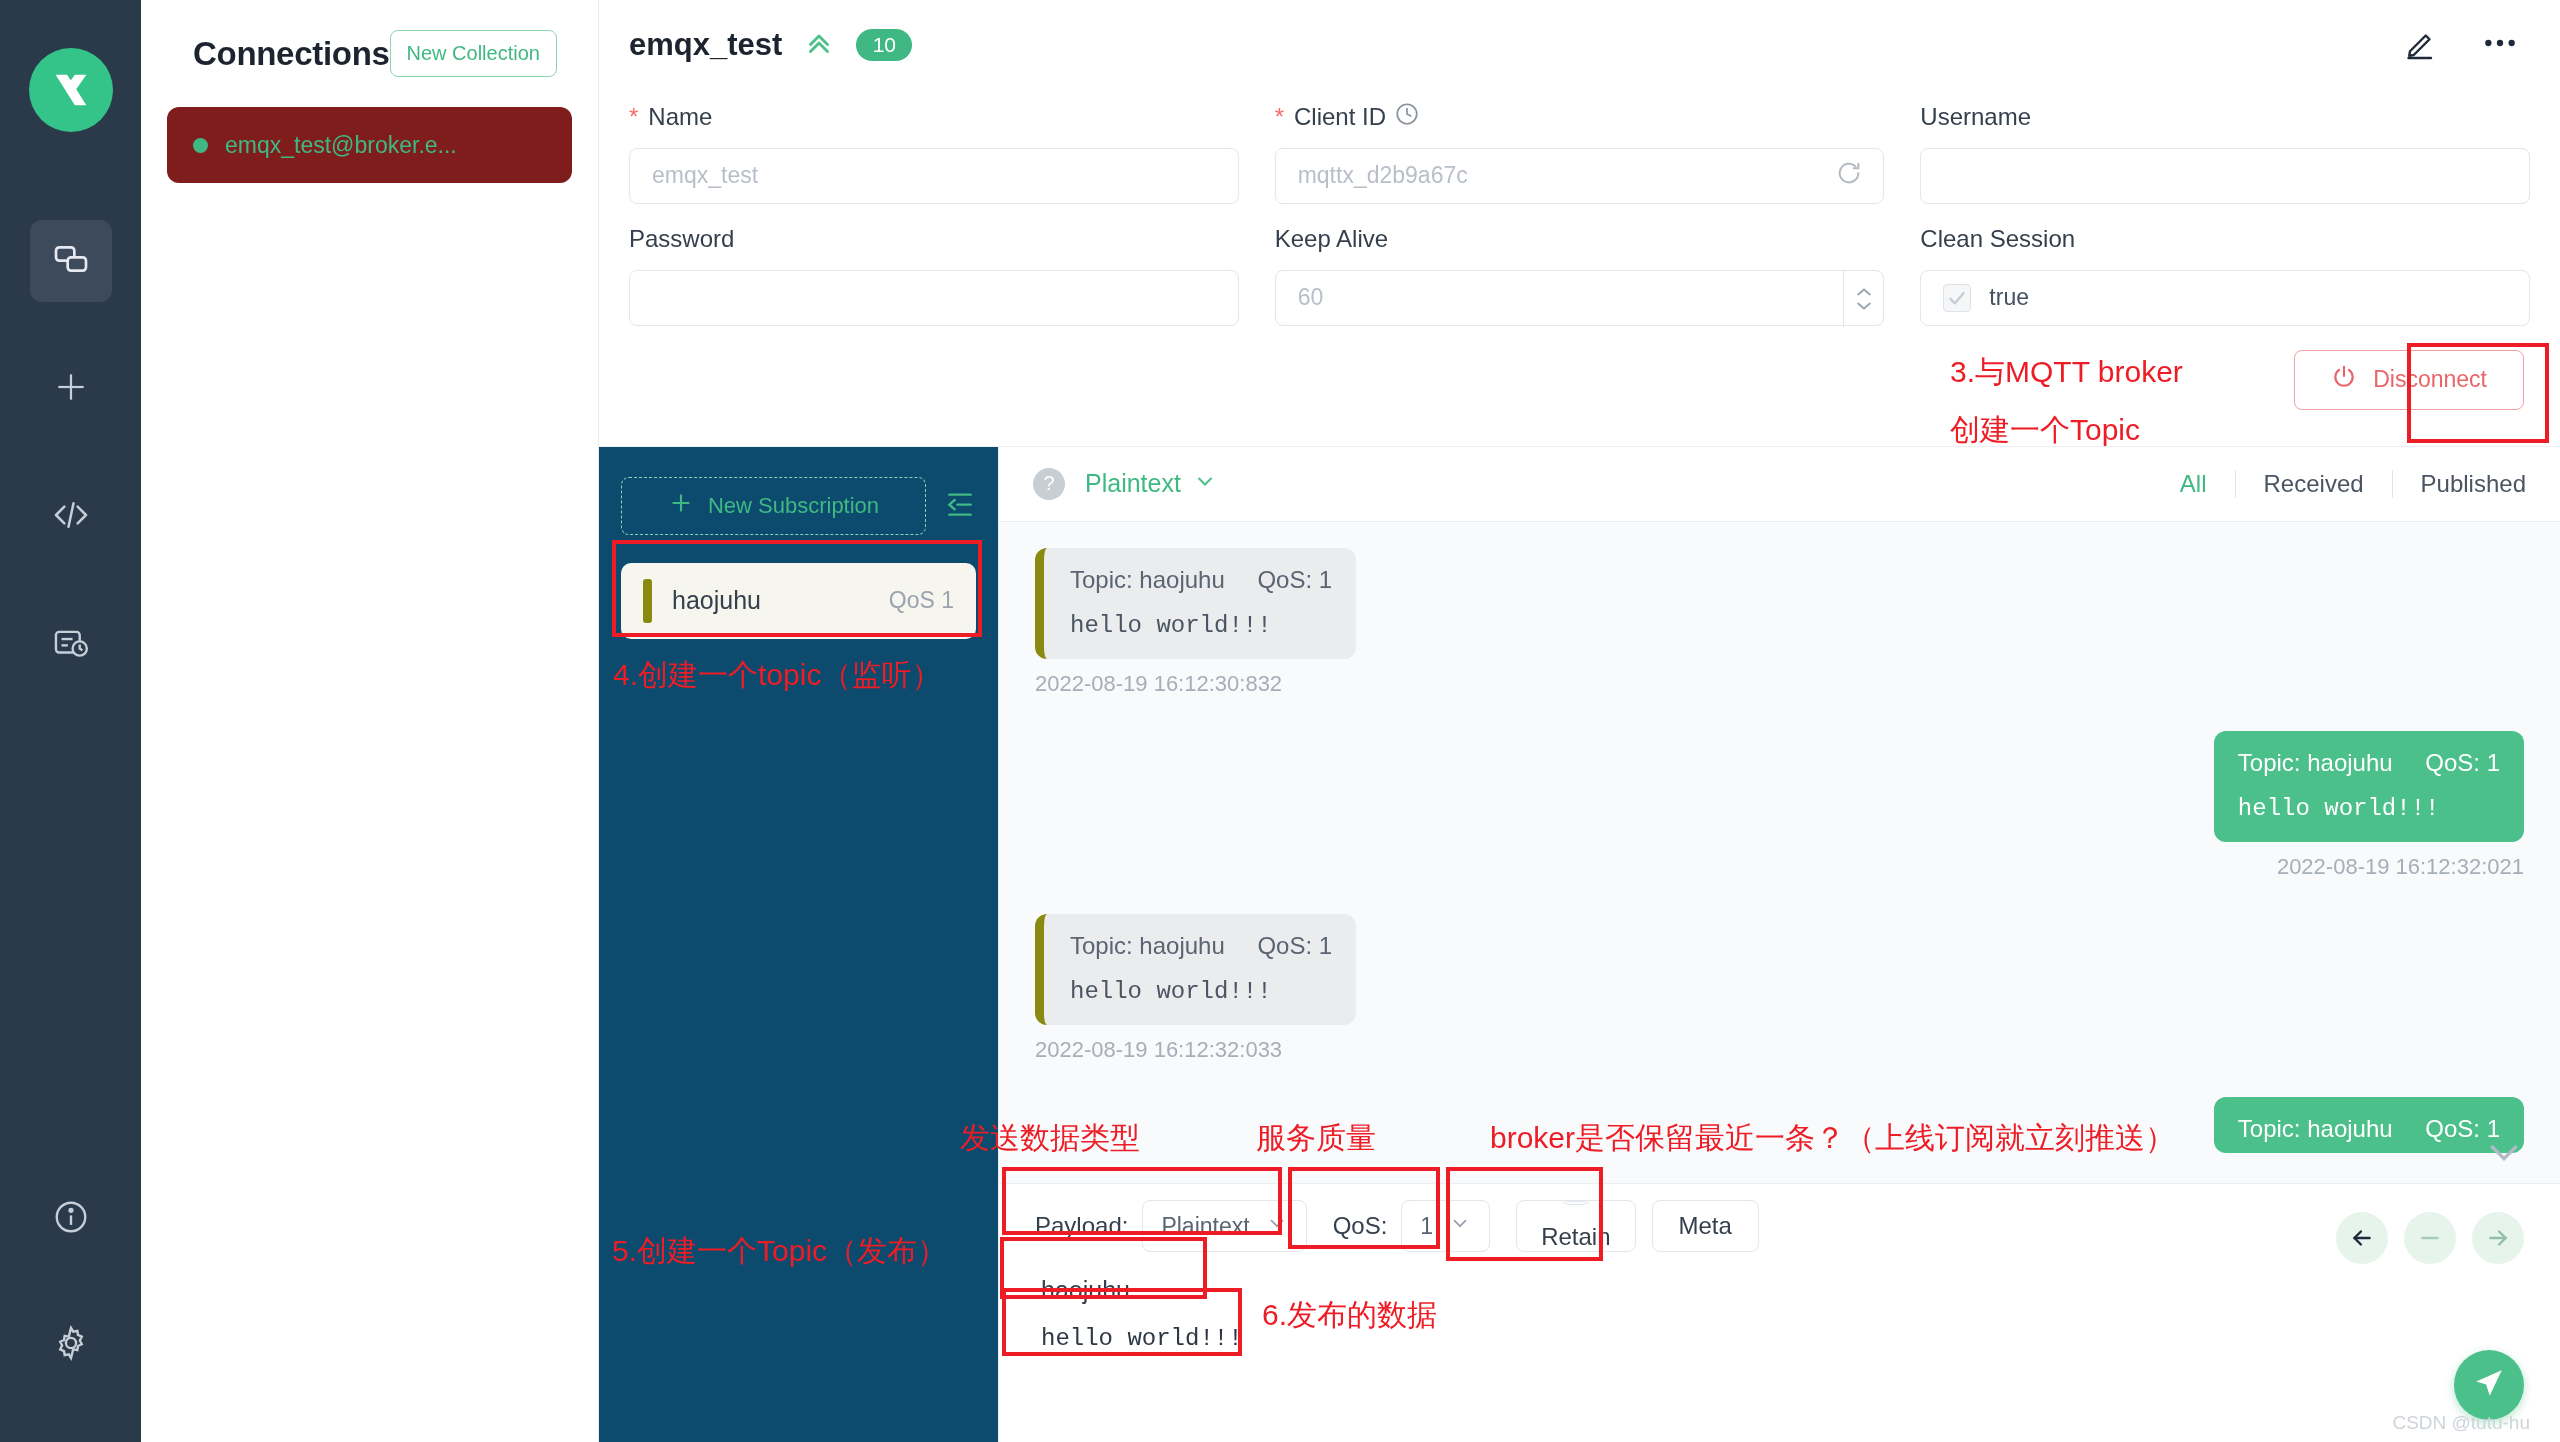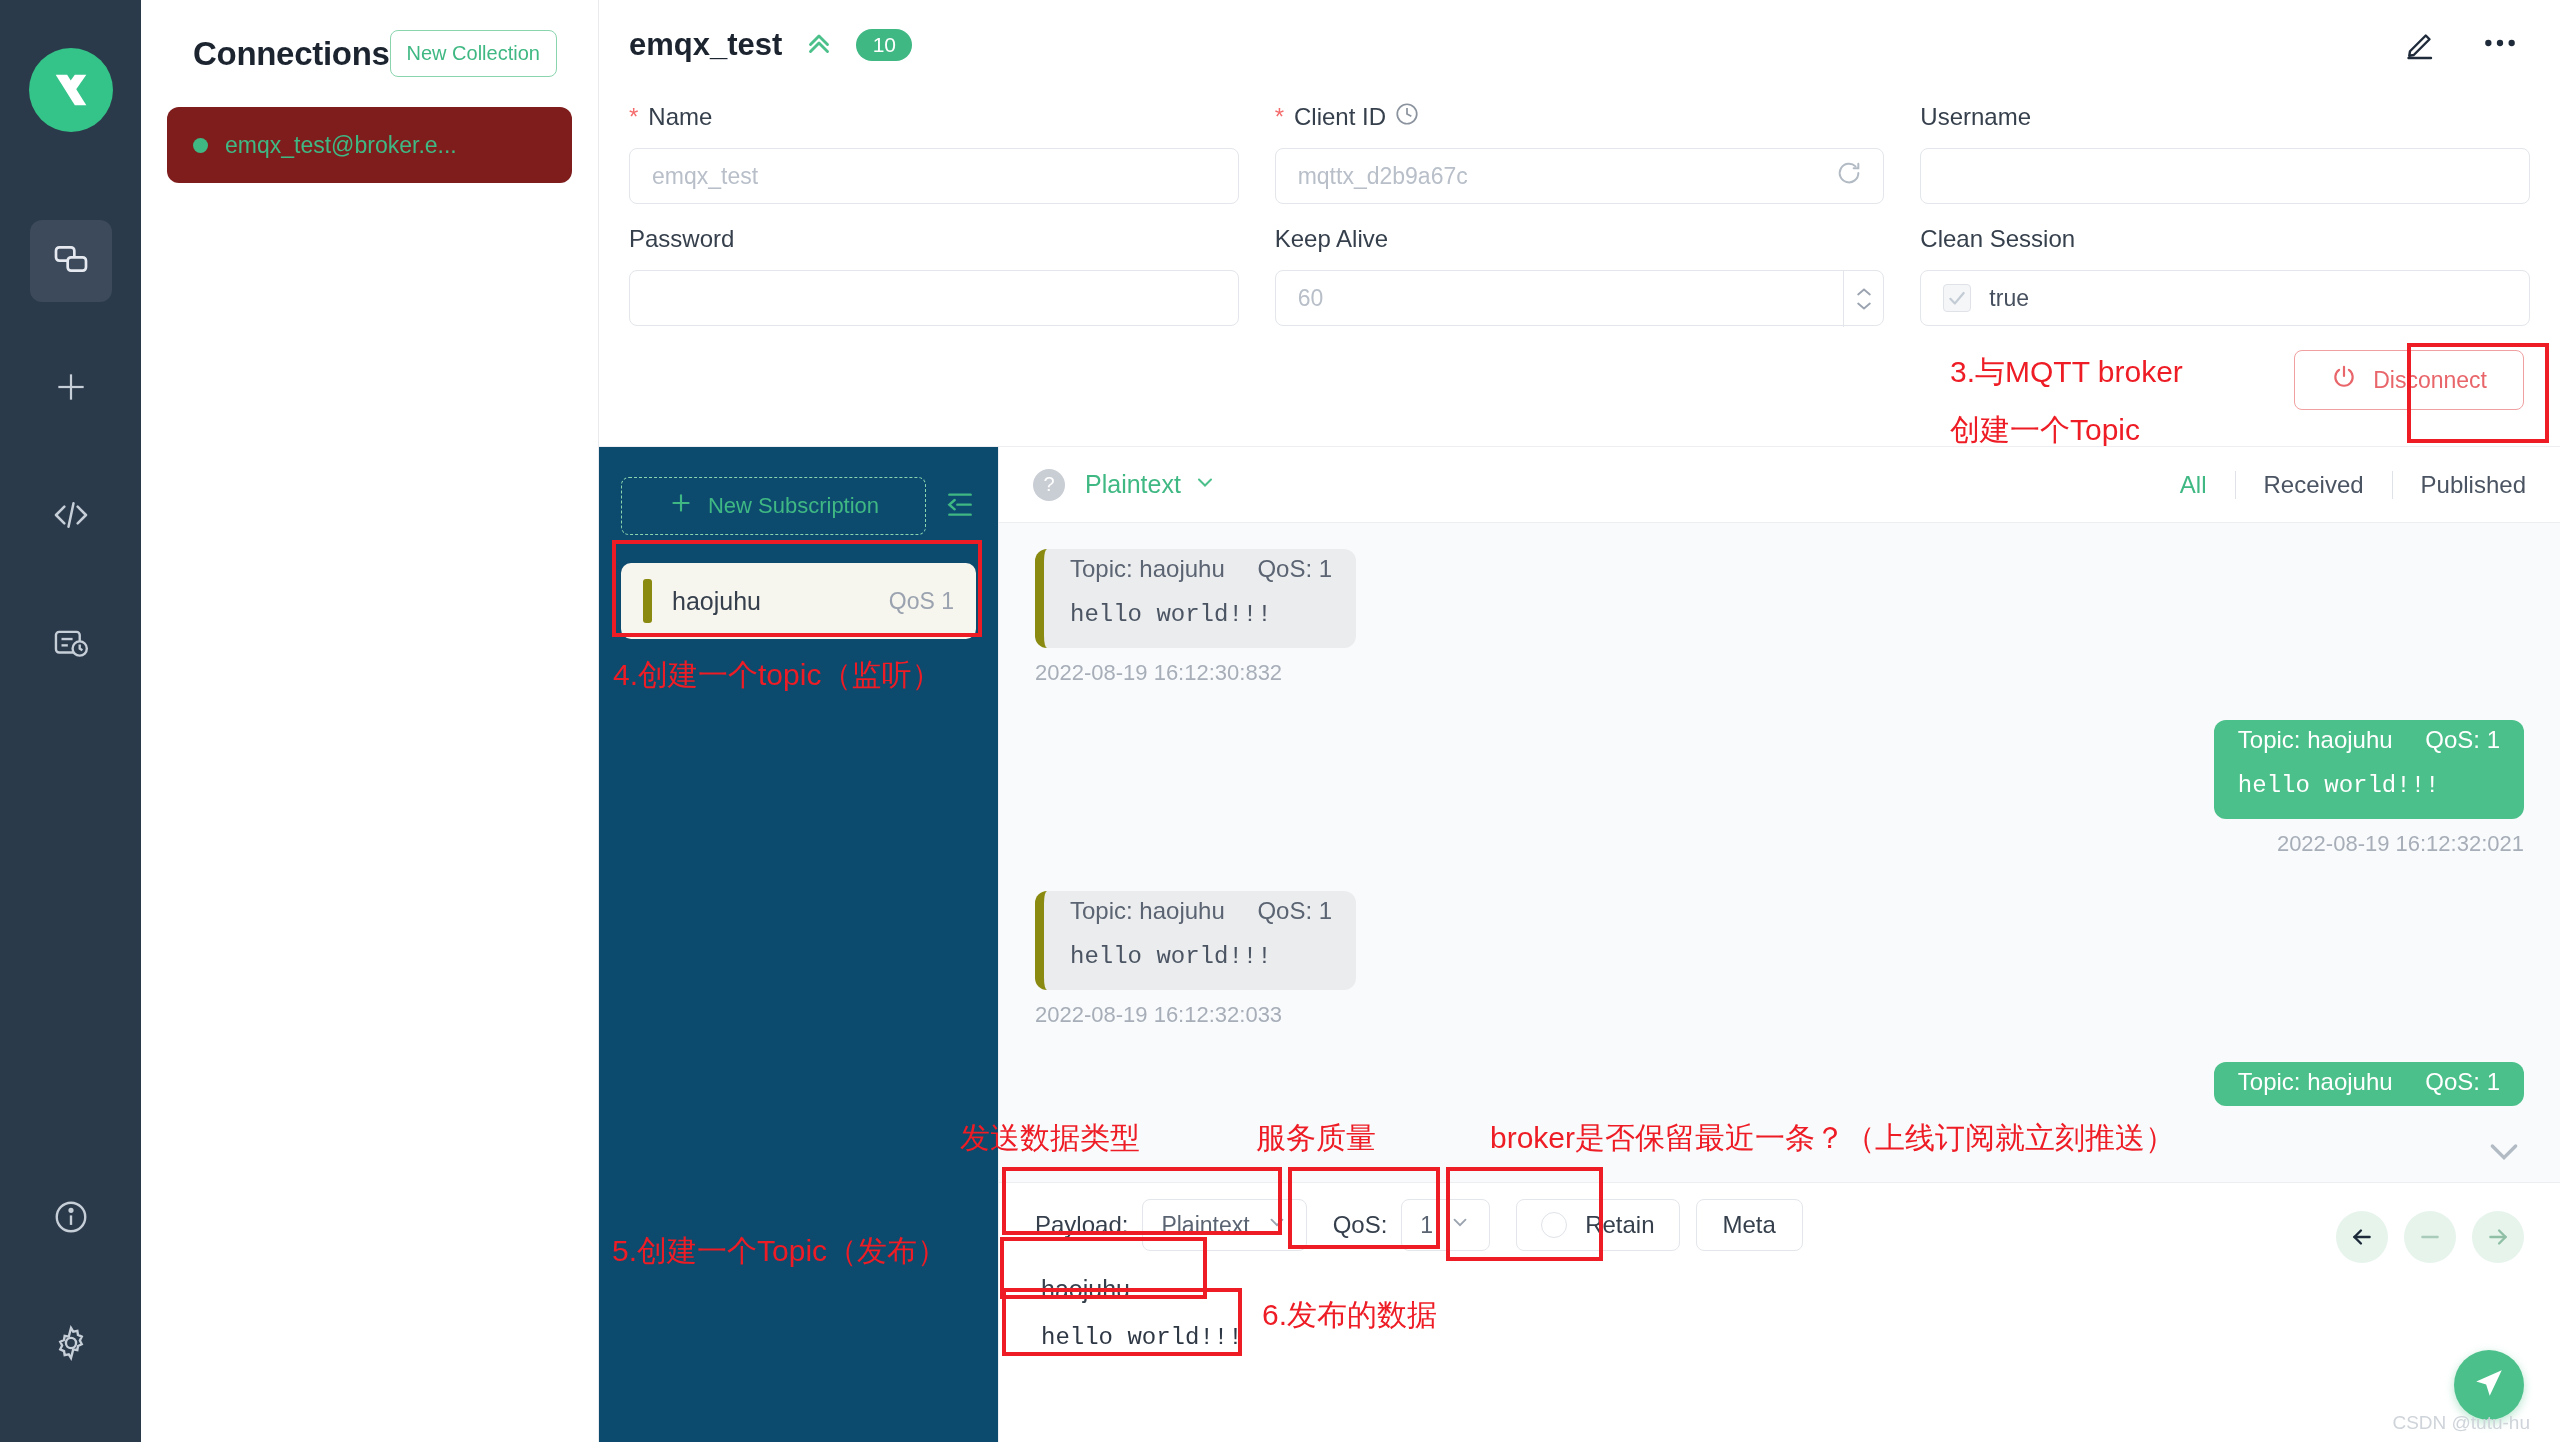--- a/index.html
+++ b/index.html
@@ -146,21 +146,21 @@
   .plaintext-sel { color: #3fb883; font-size: 25px; display: flex; align-items: center; gap: 12px; }
   .filters { margin-left: auto; display: flex; align-items: flex-end; font-size: 24px; color: #4a5462; }
   .filters .sep { width: 1px; height: 28px; background: #dfe3e8; margin: 0 28px; }
   .filters .f.active { color: #3fb883; }
 
   .msg-list { flex: 1 1 auto; background: #f8fafc; padding: 26px 36px 0 36px; overflow: hidden; position: relative; }
   .msg { margin-bottom: 34px; display: flex; flex-direction: column; }
   .msg.recv { align-items: flex-start; }
   .msg.pub { align-items: flex-end; }
   .bubble {
-    border-radius: 12px; padding: 6px 24px 20px 24px; min-width: 300px;
+    border-radius: 12px; padding: 18px 24px 20px 24px; min-width: 300px;
     position: relative;
   }
   .bubble.recv { background: #ebecee; border-left: 9px solid #8a8a10; padding-left: 26px; }
   .bubble.pub { background: #4bc08a; color: #fff; }
   .bubble .meta { font-size: 24px; color: #5b6472; margin-bottom: 18px; }
   .bubble.pub .meta { color: #ffffff; }
   .bubble .meta .qos { margin-left: 26px; }
   .bubble .payload { font-family: "Liberation Mono", monospace; font-size: 24px; color: #4a5462; }
   .bubble.pub .payload { color: #ffffff; }
   .ts { font-size: 22px; color: #a7aeb8; margin-top: 12px; }
@@ -171,21 +171,21 @@
     position: relative; height: 260px;
   }
   .pub-row { display: flex; align-items: center; gap: 0; height: 56px; }
   .pub-group { display: flex; align-items: center; gap: 14px; margin-right: 26px; font-size: 24px; color: #36404d; }
   .mini-select {
     border: 1px solid #e3e6ea; border-radius: 8px; height: 52px;
     display: flex; align-items: center; gap: 16px; padding: 0 18px; color: #5b6472; font-size: 23px;
   }
   .retain {
     border: 1px solid #e3e6ea; border-radius: 8px; height: 52px;
-    display: flex; align-items: center; gap: 18px; padding: 0 24px; font-size: 24px; color: #36404d;
+    display: flex; align-items: center; gap: 18px; padding: 0 24px; font-size: 24px; color: #36404d; flex-direction: column;
   }
   .radio { width: 26px; height: 26px; border-radius: 50%; border: 1px solid #dfe3e8; }
   .meta-btn {
     border: 1px solid #e3e6ea; border-radius: 8px; height: 52px;
     display: flex; align-items: center; padding: 0 26px; font-size: 24px; color: #36404d; margin-left: 16px;
   }
   .pub-topic { font-size: 25px; color: #36404d; padding: 22px 6px 14px 6px; }
   .pub-payload { font-family: "Liberation Mono", monospace; font-size: 24px; color: #2e3744; padding: 6px; }
 
   .chev-down-big { position: absolute; right: 36px; top: -52px; color: #b2bac4; }

